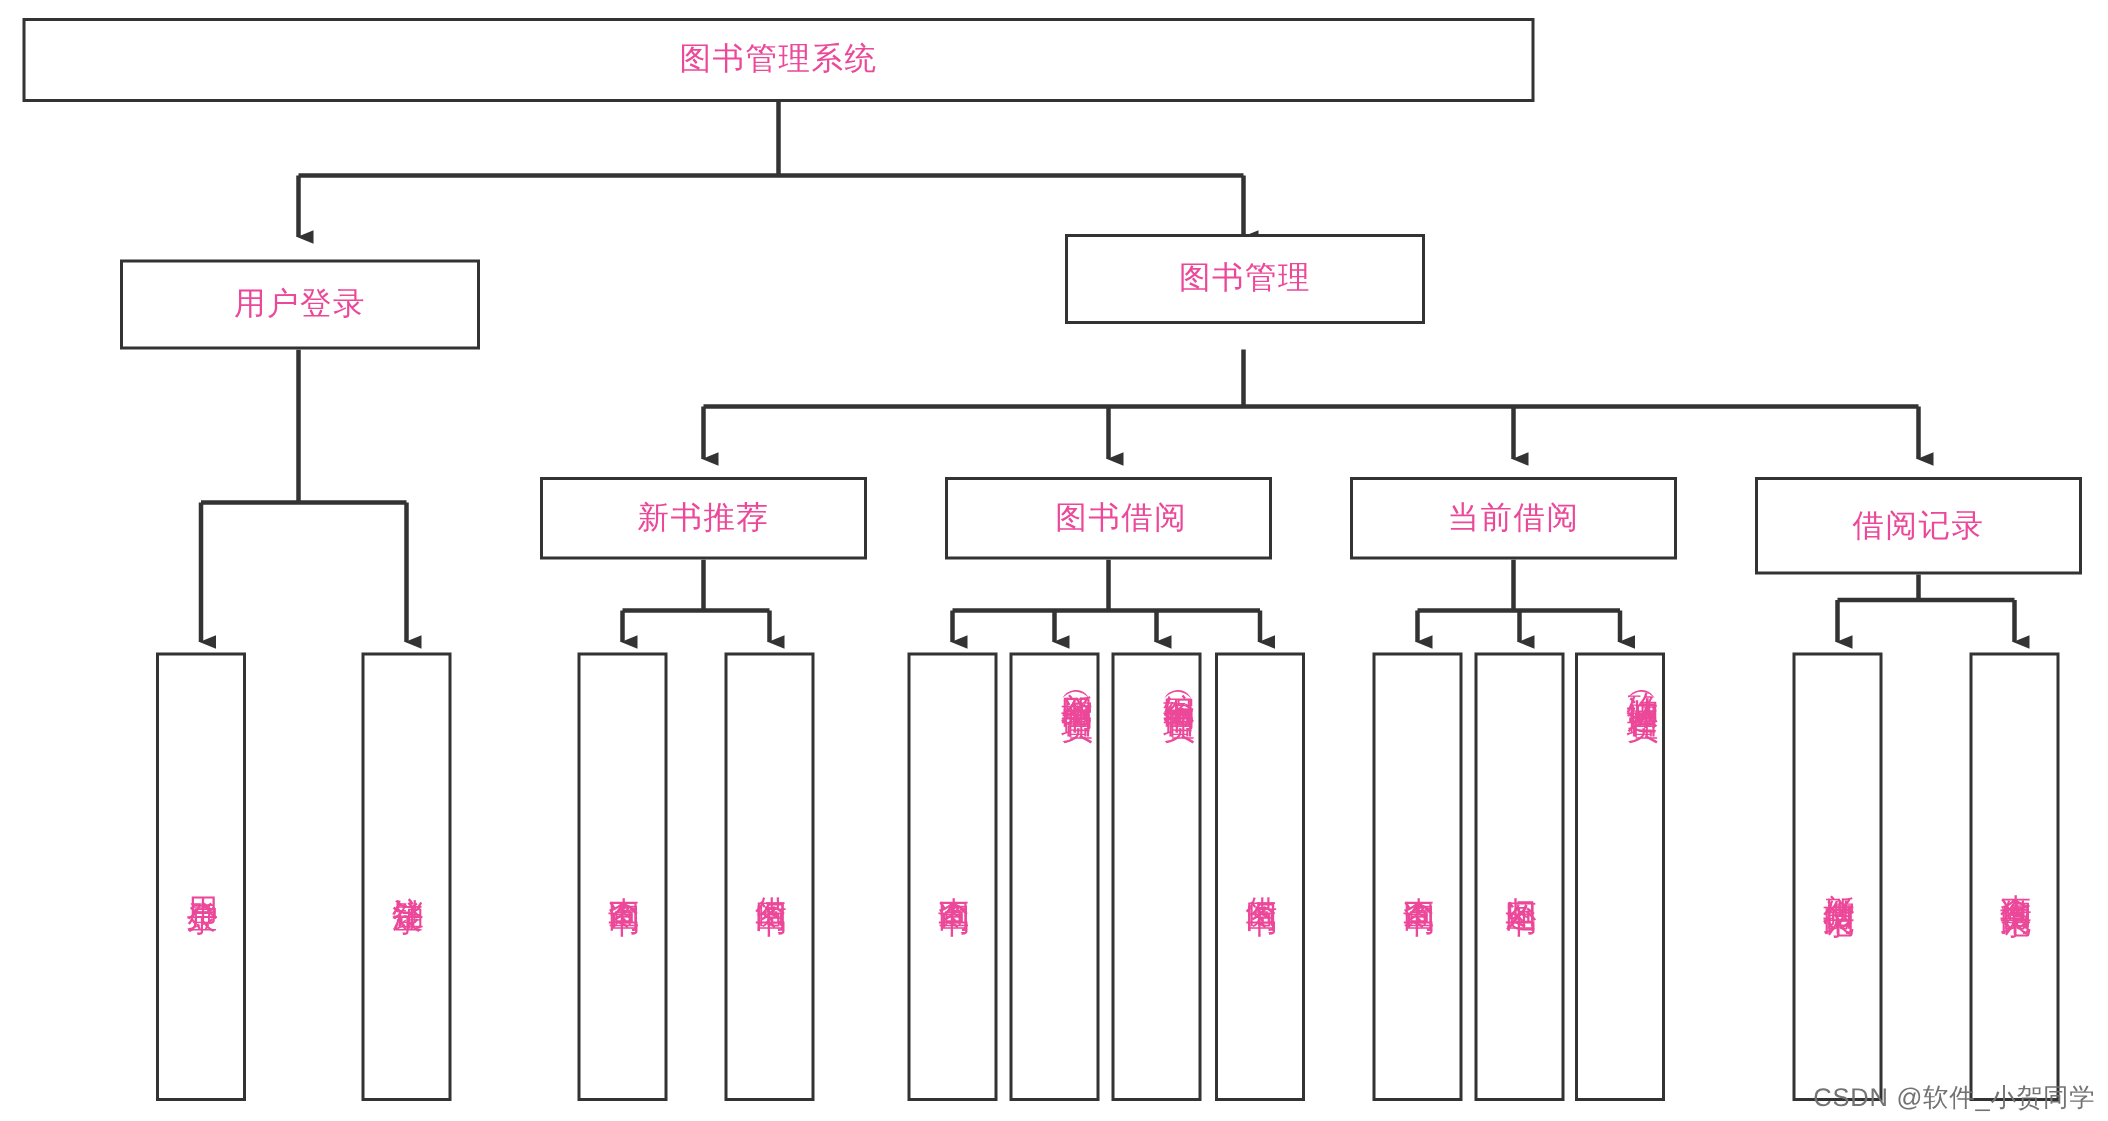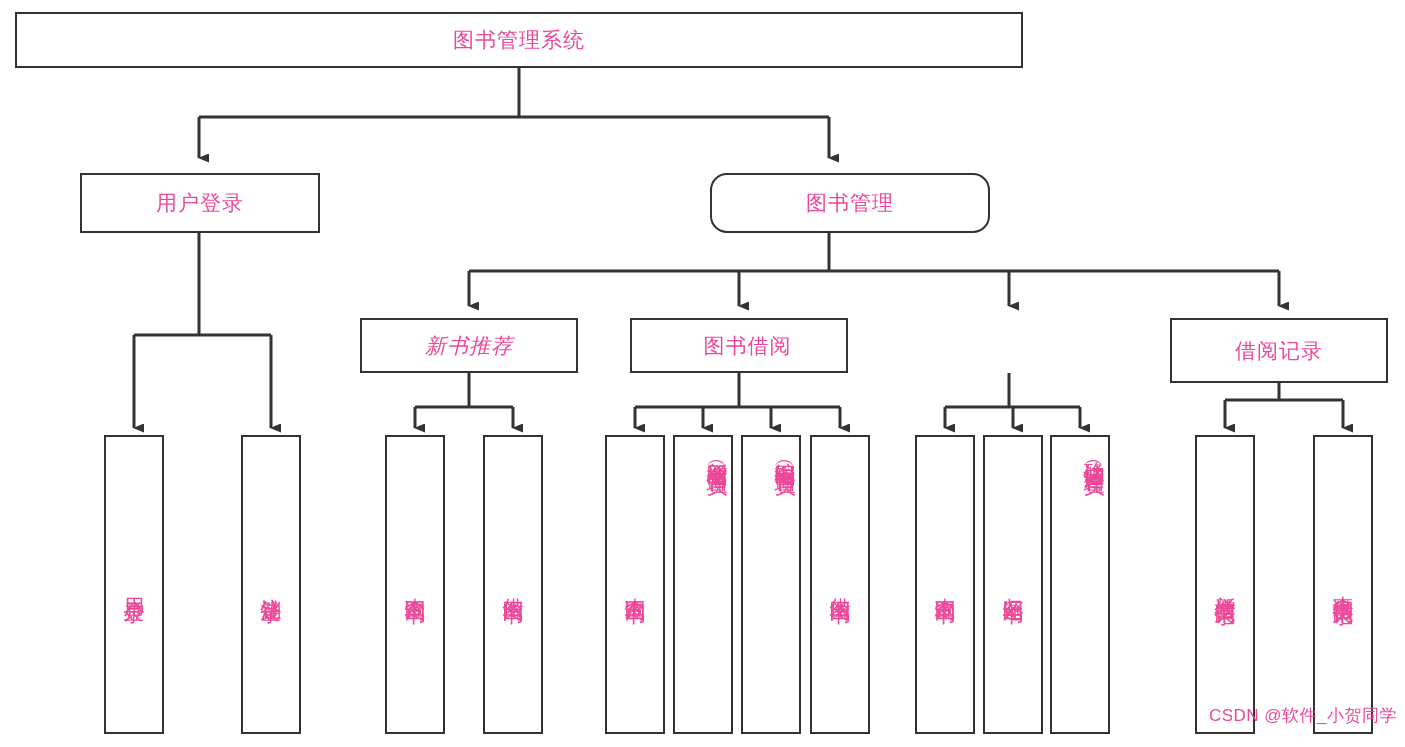--- a/index.html
+++ b/index.html
@@ -58,23 +58,23 @@
     display: block;
     white-space: nowrap;
   }
   .node.vert.centerblock {
     align-items: center;
     justify-content: center;
   }
   #watermark {
     position: absolute;
     right: 8px;
-    bottom: 20px;
+    bottom: 4px;
     font-size: 17px;
-    color: #ec4899;
+    color: #737373;
     letter-spacing: 0.5px;
     z-index: 5;
     white-space: nowrap;
   }
 </style>
 </head>
 <body>
 
 <div id="diagram-root">
 
@@ -128,30 +128,33 @@
     </g>
   </svg>
 
   <div class="node horiz" style="left:15px; top:12px; width:1008px; height:56px;">
     <span>图书管理系统</span>
   </div>
 
   <div class="node horiz" style="left:80px; top:173px; width:240px; height:60px;">
     <span>用户登录</span>
   </div>
-  <div class="node horiz" style="left:710px; top:173px; width:280px; height:60px;border-radius:17px;">
+  <div class="node horiz" style="left:710px; top:156px; width:240px; height:60px;">
     <span>图书管理</span>
   </div>
 
-  <div class="node horiz" style="left:360px; top:318px; width:218px; height:55px;font-style:italic;">
+  <div class="node horiz" style="left:360px; top:318px; width:218px; height:55px;">
     <span>新书推荐</span>
   </div>
   <div class="node horiz" style="left:630px; top:318px; width:218px; height:55px;padding-left:17px;">
     <span>图书借阅</span>
   </div>
+  <div class="node horiz" style="left:900px; top:318px; width:218px; height:55px;">
+    <span>当前借阅</span>
+  </div>
   <div class="node horiz" style="left:1170px; top:318px; width:218px; height:65px;">
     <span>借阅记录</span>
   </div>
 
   <div class="node vert centerblock" style="left:104px; top:435px; width:60px; height:299px;">
     <span class="vlabel">用户登录</span>
   </div>
   <div class="node vert centerblock" style="left:241px; top:435px; width:60px; height:299px;">
     <span class="vlabel">注销登录</span>
   </div>

